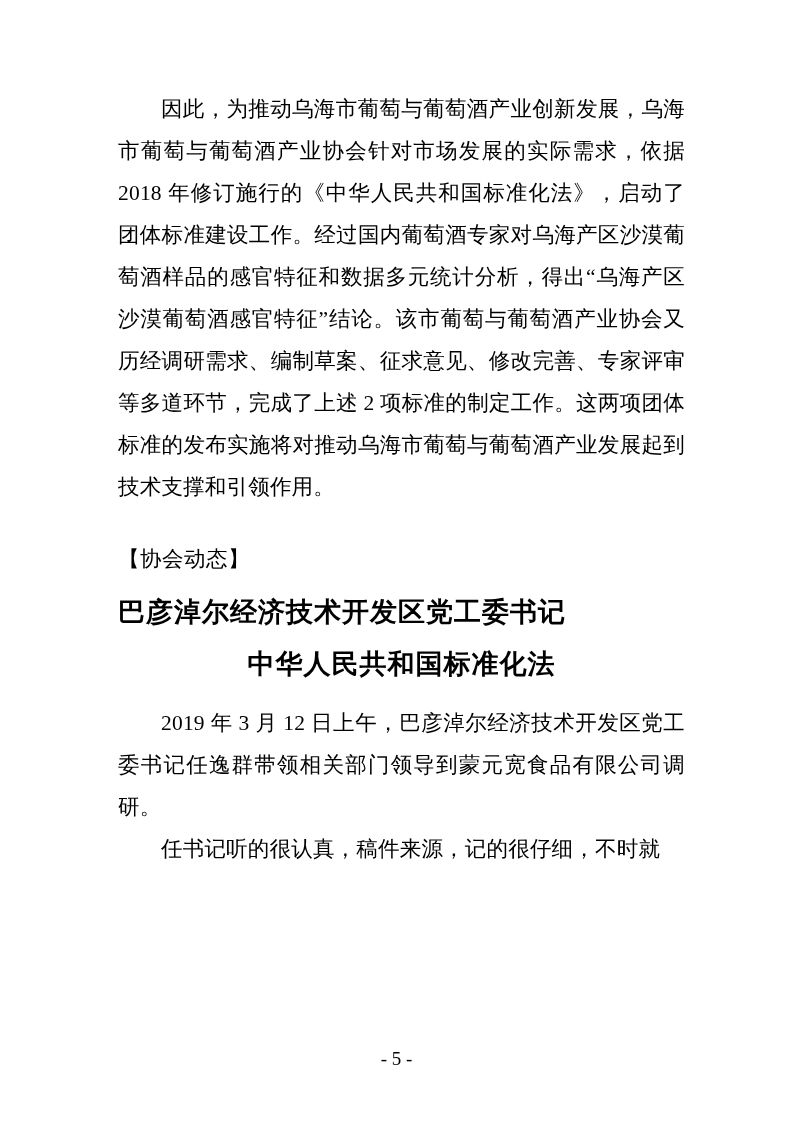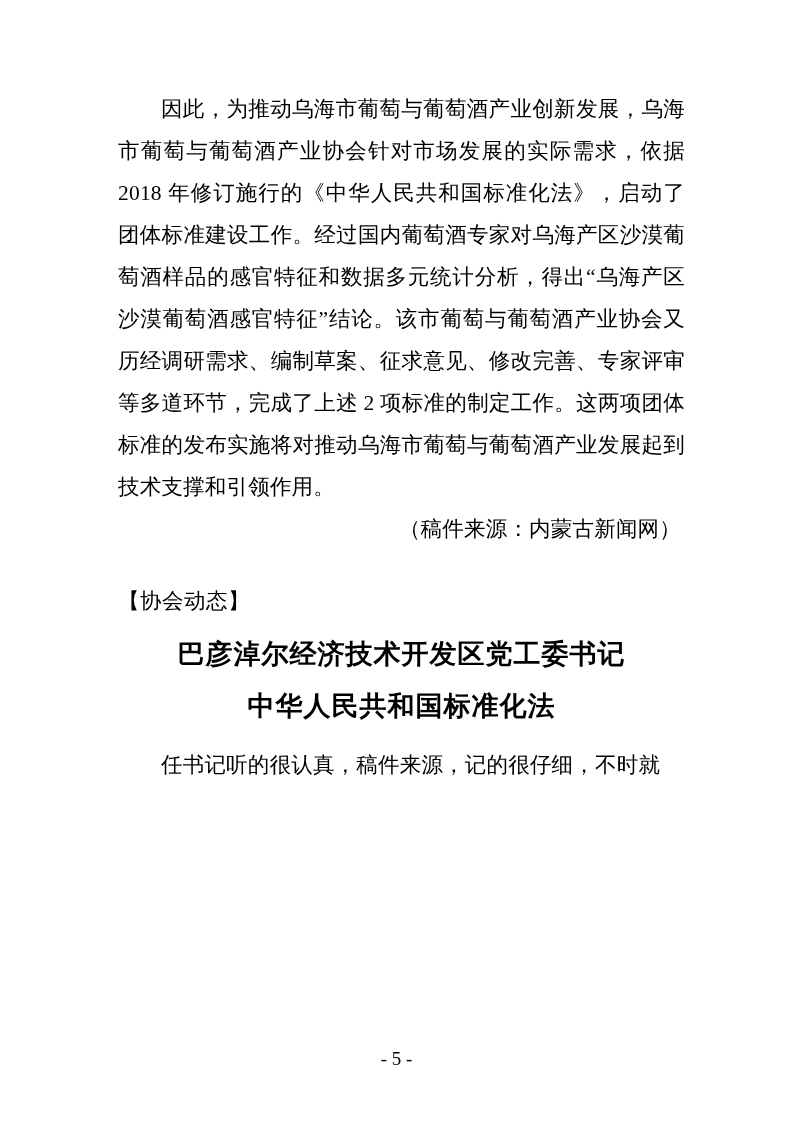--- a/index.html
+++ b/index.html
@@ -46,21 +46,20 @@
   }
   .section-tag {
     font-size: 21.5px;
     font-weight: normal;
     line-height: 42px;
     margin-top: 30px;
     font-family: "Liberation Sans", "DejaVu Sans", sans-serif;
     letter-spacing: 0.5px;
   }
   .headline {
-    text-align: center;
     font-size: 27px;
     font-weight: bold;
     line-height: 52px;
     letter-spacing: 1px;
     font-family: "Liberation Sans", "DejaVu Sans", sans-serif;
     margin-top: 6px;
   }
   .headline-line2 {
     text-align: center;
     font-size: 27px;
@@ -84,26 +83,26 @@
 </style>
 </head>
 <body>
 
 <div class="page">
 
   <div class="body-text para-block">
     <p class="indent">因此，为推动乌海市葡萄与葡萄酒产业创新发展，乌海市葡萄与葡萄酒产业协会针对市场发展的实际需求，依据 2018 年修订施行的《中华人民共和国标准化法》，启动了团体标准建设工作。经过国内葡萄酒专家对乌海产区沙漠葡萄酒样品的感官特征和数据多元统计分析，得出“乌海产区沙漠葡萄酒感官特征”结论。该市葡萄与葡萄酒产业协会又历经调研需求、编制草案、征求意见、修改完善、专家评审等多道环节，完成了上述 2 项标准的制定工作。这两项团体标准的发布实施将对推动乌海市葡萄与葡萄酒产业发展起到技术支撑和引领作用。</p>
   </div>
 
-  <div class="body-text source-line">（稿件来源：内蒙古新闻网）</div>
 
   <div class="section-tag">【协会动态】</div>
 
   <div class="headline">巴彦淖尔经济技术开发区党工委书记</div>
   <div class="headline-line2">中华人民共和国标准化法</div>
 
   <div class="body-text after-title">
+    <p class="indent">2019 年 3 月 12 日上午，巴彦淖尔经济技术开发区党工委书记任逸群带领相关部门领导到蒙元宽食品有限公司调研。</p>
     <p class="indent">任书记听的很认真，稿件来源，记的很仔细，不时就</p>
   </div>
 
 </div>
 
 <div class="page-number">- 5 -</div>
 
 </body></html>

